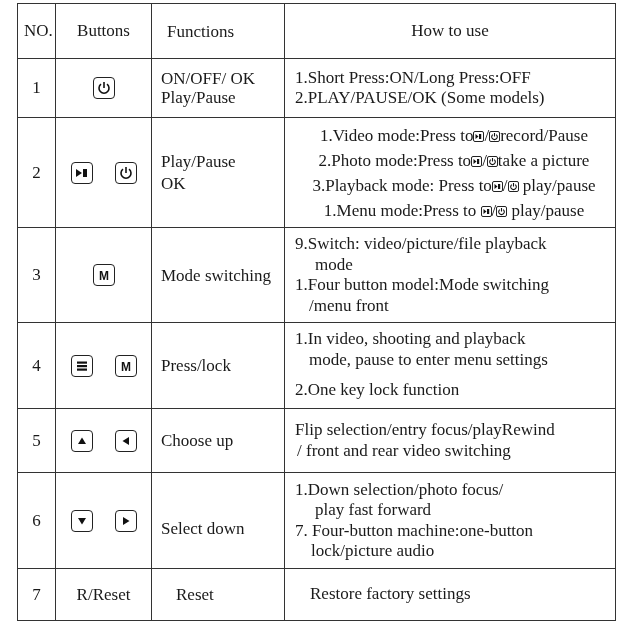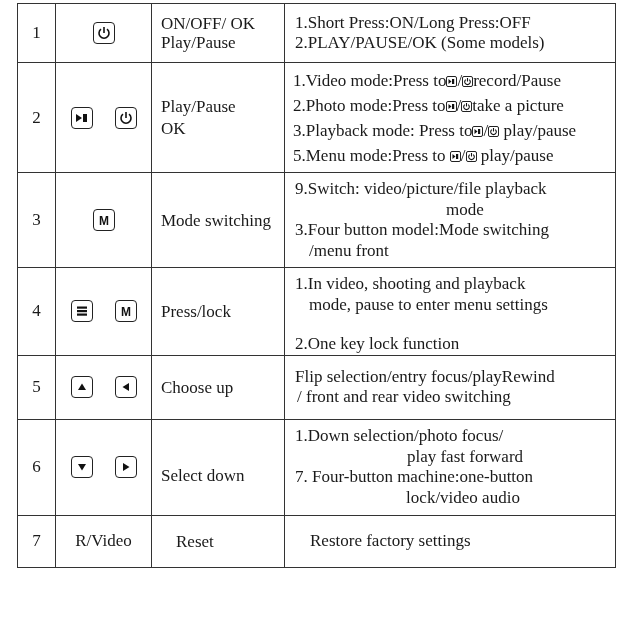--- a/index.html
+++ b/index.html
@@ -16,36 +16,42 @@
   th.c-no { text-align:left; padding-left:6px !important; }
   th.c-fn { padding-left:15px !important; }
   .keys { display:flex; justify-content:center; gap:22px; align-items:center; }
   .key { width:22px; height:22px; border:1.6px solid #222; border-radius:4px; box-sizing:border-box;
          display:inline-flex; align-items:center; justify-content:center; background:#fff; }
   .key svg { display:block; }
   .mini { display:inline-block; width:11px; height:11px; border:1.2px solid #222; border-radius:2px;
           box-sizing:border-box; vertical-align:-1px; position:relative; background:#fff; }
   .mini svg { position:absolute; left:0; top:0; }
   .ln { white-space:nowrap; }
-  .indent1 { padding-left:20px;text-align:center; }
+  .indent1 { padding-left:20px; }
   .indent2 { padding-left:14px; }
   .reset-fn { padding-left:24px !important;font-family:Liberation Serif, serif; }
   .reset-use { padding-left:25px !important; }
 </style>
 </head>
 <body>
 
 <table class="manual">
   <colgroup>
     <col style="width:38px">
       <col style="width:96px">
       <col style="width:133px">
       <col>
   </colgroup>
   <tbody>
+      <tr style="height:55px">
+    <th class="c-no">NO.</th>
+    <th class="c-btn">Buttons</th>
+    <th class="c-fn">Functions</th>
+    <th class="c-use">How to use</th>
+  </tr>
 
   <tr style="height:59px">
     <td class="c-no">1</td>
     <td class="c-btn">
       <div class="keys">
         <span class="key">
           <svg width="16" height="16" viewBox="0 0 16 16">
                 <path d="M5 4.2 A5 5 0 1 0 11 4.2" fill="none" stroke="#111" stroke-width="1.6"></path>
                 <line x1="8" y1="2" x2="8" y2="8" stroke="#111" stroke-width="1.6"></line>
               </svg>
@@ -77,21 +83,21 @@
                 <path d="M5 4.2 A5 5 0 1 0 11 4.2" fill="none" stroke="#111" stroke-width="1.6"></path>
                 <line x1="8" y1="2" x2="8" y2="8" stroke="#111" stroke-width="1.6"></line>
               </svg>
         </span>
       </div>
     </td>
     <td class="c-fn" style="line-height:22px">
       <div class="ln">Play/Pause</div>
       <div class="ln">OK</div>
     </td>
-    <td class="c-use" style="line-height:25px; padding-left:8px !important;">
+    <td class="c-use" style="line-height:25px; padding-left:8px !important;text-align:center;">
       <div class="ln"><span>1.Video mode:Press to</span><span class="mini"><svg width="9" height="9" viewBox="0 0 9 9">
                 <polygon points="1.5,2 4.5,4.5 1.5,7" fill="#111"></polygon>
                 <rect x="5" y="2" width="2.2" height="5" fill="#111"></rect>
               </svg></span>/<span class="mini"><svg width="9" height="9" viewBox="0 0 9 9">
                 <path d="M2.8 2.6 A2.8 2.8 0 1 0 6.2 2.6" fill="none" stroke="#111" stroke-width="1.1"></path>
                 <line x1="4.5" y1="1" x2="4.5" y2="4.5" stroke="#111" stroke-width="1.1"></line>
               </svg></span><span>record/Pause</span></div>
       <div class="ln"><span>2.Photo mode:Press to</span><span class="mini"><svg width="9" height="9" viewBox="0 0 9 9">
                 <polygon points="1.5,2 4.5,4.5 1.5,7" fill="#111"></polygon>
                 <rect x="5" y="2" width="2.2" height="5" fill="#111"></rect>
@@ -99,21 +105,21 @@
                 <path d="M2.8 2.6 A2.8 2.8 0 1 0 6.2 2.6" fill="none" stroke="#111" stroke-width="1.1"></path>
                 <line x1="4.5" y1="1" x2="4.5" y2="4.5" stroke="#111" stroke-width="1.1"></line>
               </svg></span><span>take a picture</span></div>
       <div class="ln"><span>3.Playback mode: Press to</span><span class="mini"><svg width="9" height="9" viewBox="0 0 9 9">
                 <polygon points="1.5,2 4.5,4.5 1.5,7" fill="#111"></polygon>
                 <rect x="5" y="2" width="2.2" height="5" fill="#111"></rect>
               </svg></span>/<span class="mini"><svg width="9" height="9" viewBox="0 0 9 9">
                 <path d="M2.8 2.6 A2.8 2.8 0 1 0 6.2 2.6" fill="none" stroke="#111" stroke-width="1.1"></path>
                 <line x1="4.5" y1="1" x2="4.5" y2="4.5" stroke="#111" stroke-width="1.1"></line>
               </svg></span><span> play/pause</span></div>
-      <div class="ln"><span>5.Menu mode:Press to </span><span class="mini"><svg width="9" height="9" viewBox="0 0 9 9">
+      <div class="ln"><span>1.Menu mode:Press to </span><span class="mini"><svg width="9" height="9" viewBox="0 0 9 9">
                 <polygon points="1.5,2 4.5,4.5 1.5,7" fill="#111"></polygon>
                 <rect x="5" y="2" width="2.2" height="5" fill="#111"></rect>
               </svg></span>/<span class="mini"><svg width="9" height="9" viewBox="0 0 9 9">
                 <path d="M2.8 2.6 A2.8 2.8 0 1 0 6.2 2.6" fill="none" stroke="#111" stroke-width="1.1"></path>
                 <line x1="4.5" y1="1" x2="4.5" y2="4.5" stroke="#111" stroke-width="1.1"></line>
               </svg></span><span> play/pause</span></div>
     </td>
   </tr>
 
   <tr style="height:95px">
@@ -126,21 +132,21 @@
               </svg>
         </span>
       </div>
     </td>
     <td class="c-fn">
       <div class="ln">Mode switching</div>
     </td>
     <td class="c-use">
       <div class="ln">9.Switch: video/picture/file playback</div>
       <div class="ln indent1">mode</div>
-      <div class="ln">3.Four button model:Mode switching</div>
+      <div class="ln">1.Four button model:Mode switching</div>
       <div class="ln indent2">/menu front</div>
     </td>
   </tr>
 
   <tr style="height:86px">
     <td class="c-no">4</td>
     <td class="c-btn">
       <div class="keys">
         <span class="key">
           <svg width="14" height="14" viewBox="0 0 14 14">
@@ -155,21 +161,21 @@
               </svg>
         </span>
       </div>
     </td>
     <td class="c-fn">
       <div class="ln">Press/lock</div>
     </td>
     <td class="c-use" style="vertical-align:top; padding-top:6px !important;font-family:Liberation Serif, serif;">
       <div class="ln">1.In video, shooting and playback</div>
       <div class="ln indent2">mode, pause to enter menu settings</div>
-      <div class="ln" style="margin-top:19px">2.One key lock function</div>
+      <div class="ln" style="margin-top:10px">2.One key lock function</div>
     </td>
   </tr>
 
   <tr style="height:64px">
     <td class="c-no">5</td>
     <td class="c-btn">
       <div class="keys">
         <span class="key">
           <svg width="12" height="12" viewBox="0 0 12 12">
                 <polygon points="6,2.5 10,9 2,9" fill="#111"></polygon>
@@ -207,27 +213,27 @@
         </span>
       </div>
     </td>
     <td class="c-fn" style="padding-top:16px !important;">
       <div class="ln">Select down</div>
     </td>
     <td class="c-use">
       <div class="ln">1.Down selection/photo focus/</div>
       <div class="ln indent1">play fast forward</div>
       <div class="ln">7. Four-button machine:one-button</div>
-      <div class="ln indent1" style="padding-left:16px">lock/video audio</div>
+      <div class="ln indent1" style="padding-left:16px">lock/picture audio</div>
     </td>
   </tr>
 
   <tr style="height:52px">
     <td class="c-no">7</td>
-    <td class="c-btn">R/Video</td>
+    <td class="c-btn">R/Reset</td>
     <td class="c-fn reset-fn">
       <div class="ln">Reset</div>
     </td>
     <td class="c-use reset-use">
       <div class="ln">Restore factory settings</div>
     </td>
   </tr>
 </tbody>
   </table>
 

